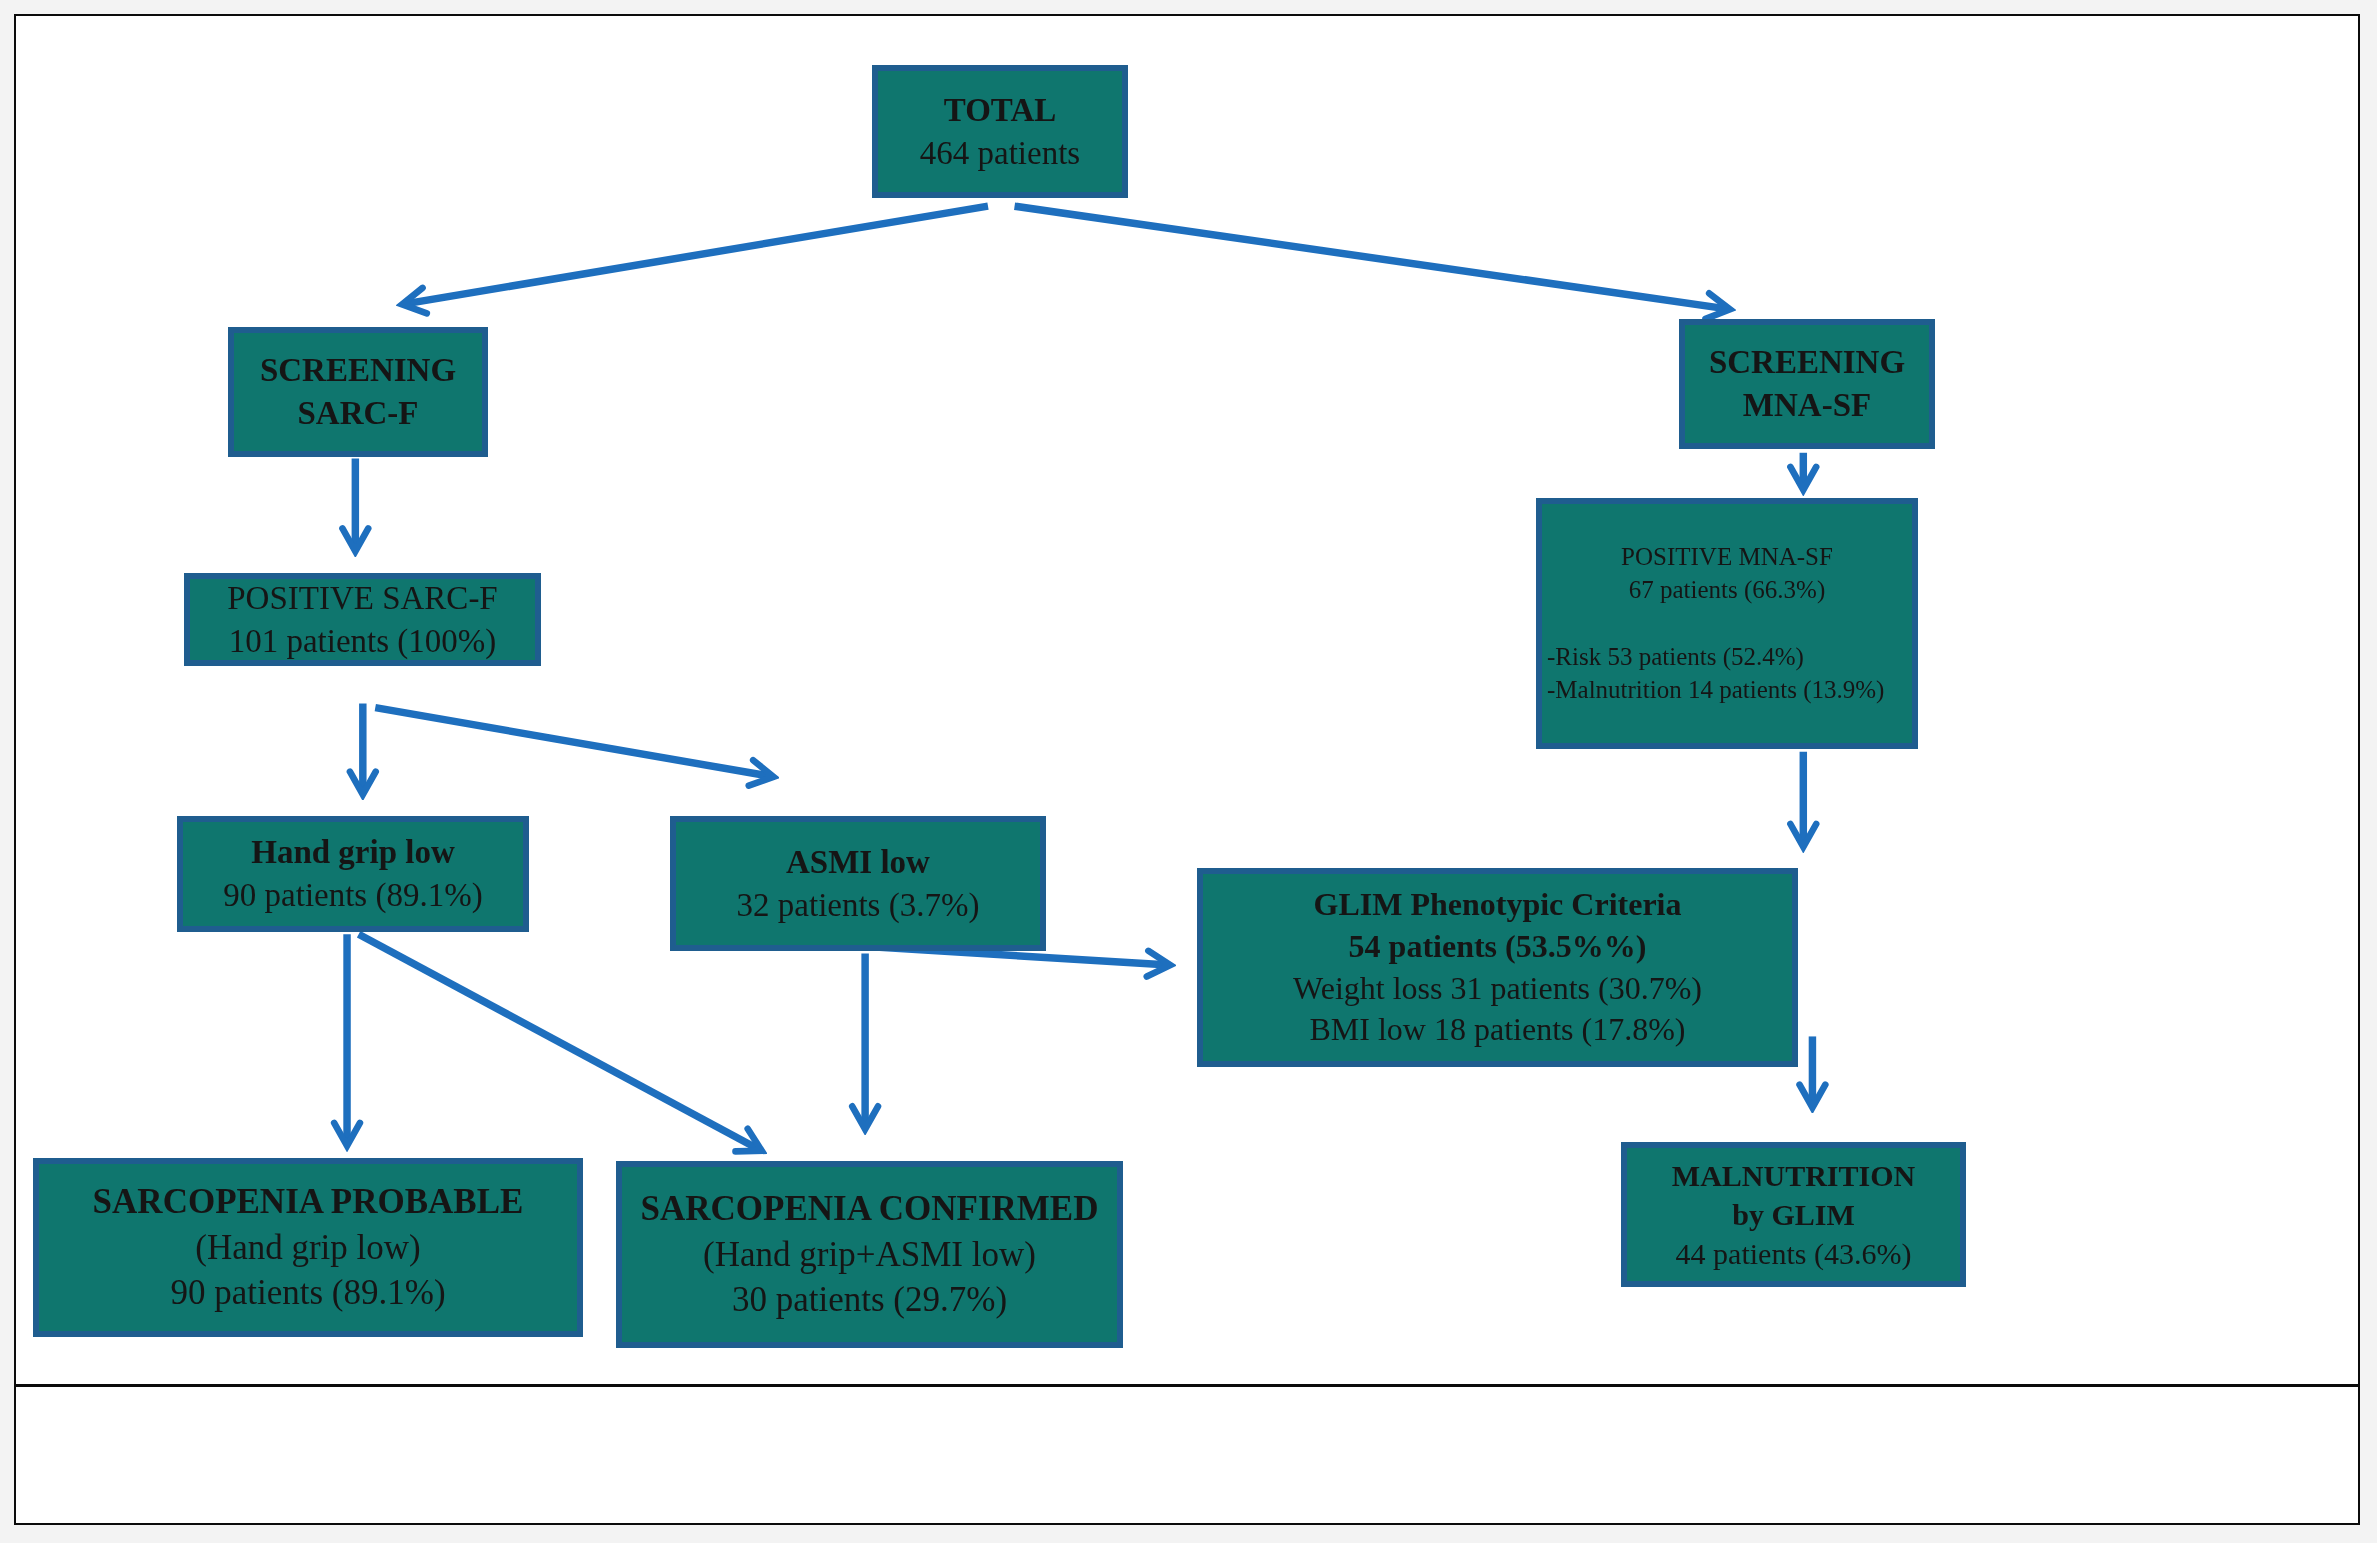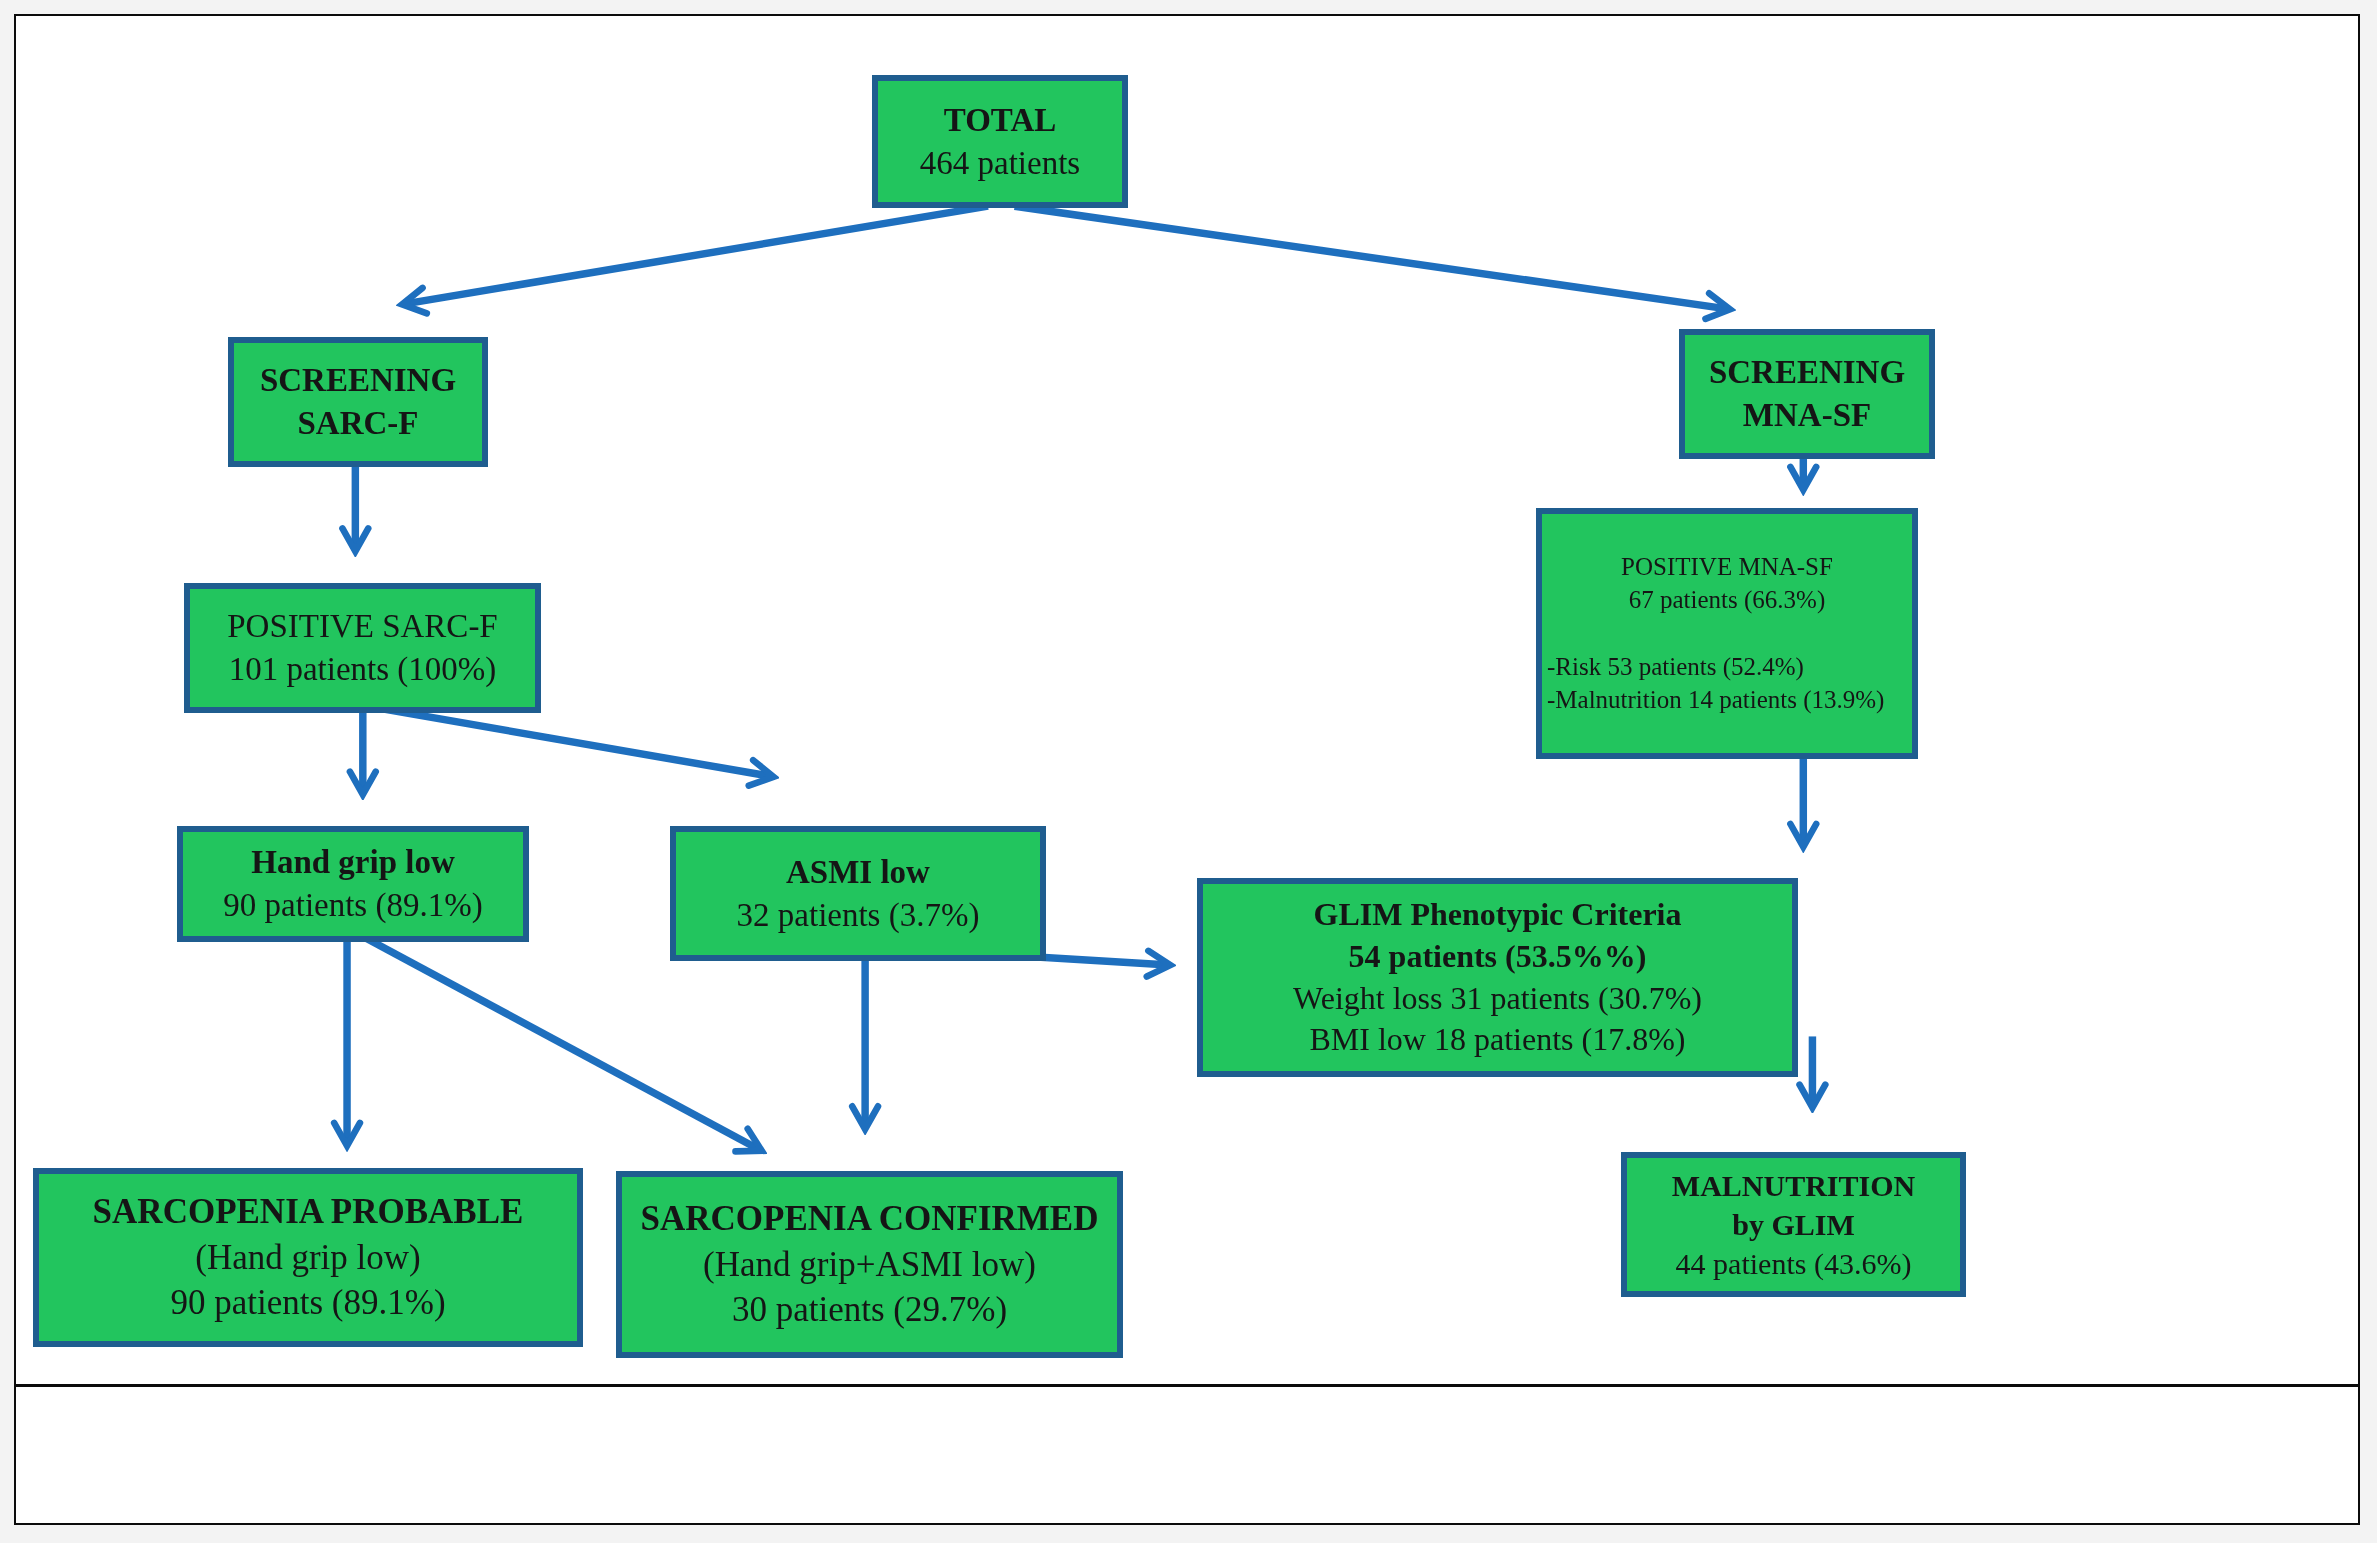--- a/index.html
+++ b/index.html
@@ -3,30 +3,30 @@
 <meta charset="utf-8">
 <style>
   html,body{margin:0;padding:0;background:#f3f3f3;}
   #screen{position:relative;width:2377px;height:1544px;background:#f3f3f3;overflow:hidden;
           font-family:"Liberation Serif","DejaVu Serif",serif;color:#151515;}
   .frame{position:absolute;left:14px;top:14px;width:2346px;height:1511px;
          background:#ffffff;border:2.5px solid #0b0b0b;box-sizing:border-box;}
   .divider{position:absolute;left:14px;top:1384px;width:2346px;height:0;
            border-top:3.3px solid #0b0b0b;}
   svg.arrows{position:absolute;left:0;top:0;pointer-events:none;}
-  .node{position:absolute;box-sizing:border-box;background:#22c55e;
+  .node{position:absolute;box-sizing:border-box;background:#0f766e;
         border:6.6px solid #1f5d8f;display:flex;flex-direction:column;
         justify-content:center;align-items:center;text-align:center;
-        line-height:1.3;margin-top:10px;}
+        line-height:1.3;}
   .ln{white-space:nowrap;}
   .b{font-weight:bold;}
   
   #n-total{left:872px;top:65px;width:256px;height:133px;font-size:33px;}
   #n-screening-sarcf{left:228px;top:327px;width:260px;height:130px;font-size:33px;}
-  #n-positive-sarcf{left:184px;top:573px;width:357px;height:130px;font-size:33px;}
+  #n-positive-sarcf{left:184px;top:573px;width:357px;height:93px;font-size:33px;}
   #n-screening-mnasf{left:1679px;top:319px;width:256px;height:130px;font-size:33px;}
   #n-positive-mnasf{left:1536px;top:498px;width:382px;height:251px;font-size:25px;
                     align-items:stretch;padding:24px 5px;}
   #n-positive-mnasf .ctr{text-align:center;}
   #n-positive-mnasf .lft{text-align:left;}
   #n-positive-mnasf .spacer{height:35px;}
   #n-hand-grip-low{left:177px;top:816px;width:352px;height:116px;font-size:33px;}
   #n-asmi-low{left:670px;top:816px;width:376px;height:135px;font-size:33px;}
   #n-glim-phenotypic{left:1197px;top:868px;width:601px;height:199px;font-size:32px;justify-content:center;}
   #n-glim-etiologic{left:1823px;top:868px;width:355px;height:191px;font-size:28px;}

